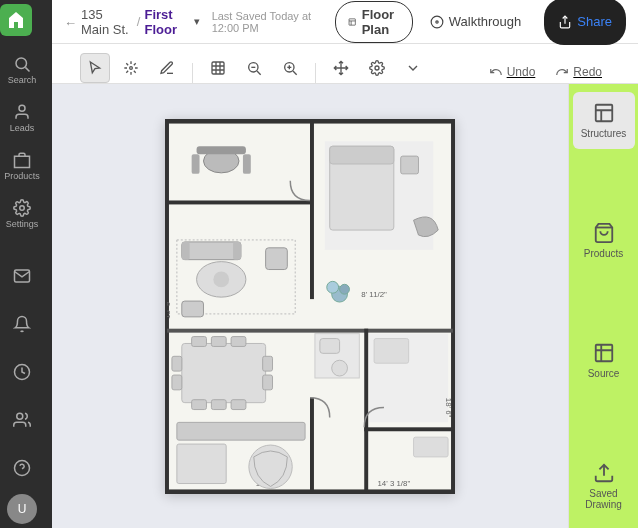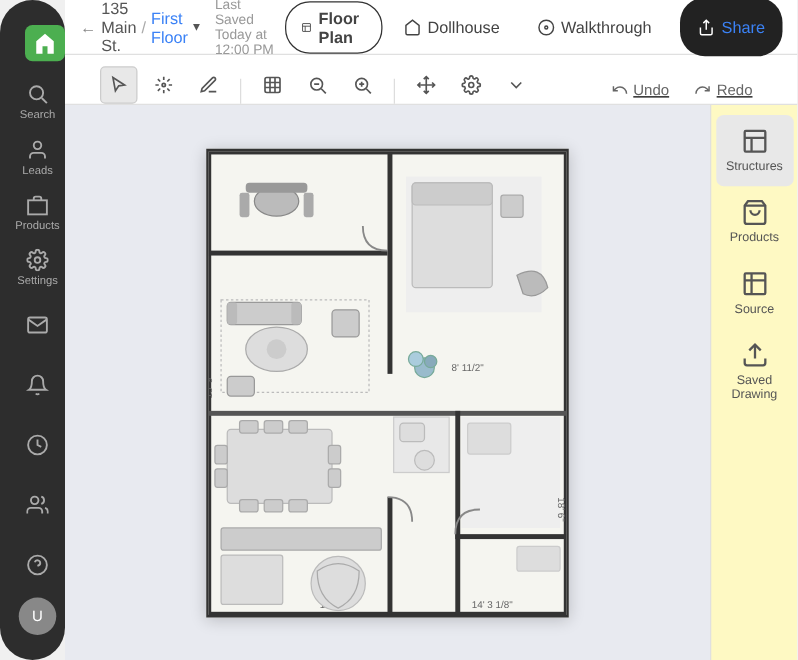--- a/index.html
+++ b/index.html
@@ -4,25 +4,24 @@
   <style>
     * { box-sizing: border-box; margin: 0; padding: 0; }
     body { font-family: -apple-system, BlinkMacSystemFont, 'Segoe UI', sans-serif; background: #f0f0f0; width: 638px; height: 528px; overflow: hidden; display: flex; }
 
     
     .sidebar {
       width: 52px;
       background: #2d2d2d;
       display: flex;
       flex-direction: column;
-      align-items: flex-end;
-      padding: 20px 0;
+      align-items: flex-start;
+      padding: 4px 0;
       gap: 4px;
       flex-shrink: 0;
-      border-radius: 26px;
     }
     .sidebar-logo {
       width: 32px;
       height: 32px;
       background: #4caf50;
       border-radius: 6px;
       display: flex;
       align-items: center;
       justify-content: center;
       color: white;
@@ -86,21 +85,21 @@
       align-items: center;
       gap: 4px;
       font-size: 13px;
       color: #555;
     }
     .breadcrumb .back-arrow {
       color: #888;
       cursor: pointer;
     }
     .breadcrumb .separator { color: #aaa; }
-    .breadcrumb .current { font-weight: 400; color: #3b82f6; }
+    .breadcrumb .current { font-weight: 700; color: #4c1d95; }
     .breadcrumb-dropdown {
       background: none;
       border: none;
       cursor: pointer;
       color: #555;
       font-size: 11px;
     }
     .saved-text {
       font-size: 11px;
       color: #999;
@@ -198,26 +197,27 @@
       position: relative;
       overflow: hidden;
       display: flex;
       align-items: center;
       justify-content: center;
     }
 
     
     .right-panel {
       width: 70px;
-      background: #fef9c3;
+      background: #bef264;
       border-left: 1px solid #e0e0e0;
       display: flex;
       flex-direction: column;
       align-items: center;
       padding: 8px 0;
+      justify-content: space-between;
     }
     .panel-item {
       width: 62px;
       display: flex;
       flex-direction: column;
       align-items: center;
       padding: 10px 4px;
       cursor: pointer;
       border-radius: 6px;
       color: #555;
@@ -321,26 +321,20 @@
     </div>
     <span class="saved-text">Last Saved Today at 12:00 PM</span>
 
     <div class="nav-tabs">
       <div class="nav-tab active">
         <svg viewBox="0 0 24 24" fill="none" stroke="currentColor" stroke-width="2">
           <rect x="3" y="3" width="18" height="18" rx="1"></rect>
             <path d="M3 9h18M9 21V9"></path>
         </svg>
         <span>Floor Plan</span>
-      </div>
-      <div class="nav-tab">
-        <svg viewBox="0 0 24 24" fill="none" stroke="currentColor" stroke-width="2">
-          <path d="M3 9l9-7 9 7v11a2 2 0 0 1-2 2H5a2 2 0 0 1-2-2z"></path>
-        </svg>
-        <span>Dollhouse</span>
       </div>
       <div class="nav-tab">
         <svg viewBox="0 0 24 24" fill="none" stroke="currentColor" stroke-width="2">
           <circle cx="12" cy="12" r="2"></circle>
             <path d="M12 2C6.48 2 2 6.48 2 12s4.48 10 10 10 10-4.48 10-10S17.52 2 12 2z"></path>
         </svg>
         <span>Walkthrough</span>
       </div>
       <button class="share-btn">
         <svg viewBox="0 0 24 24" width="14" height="14" fill="none" stroke="white" stroke-width="2">

